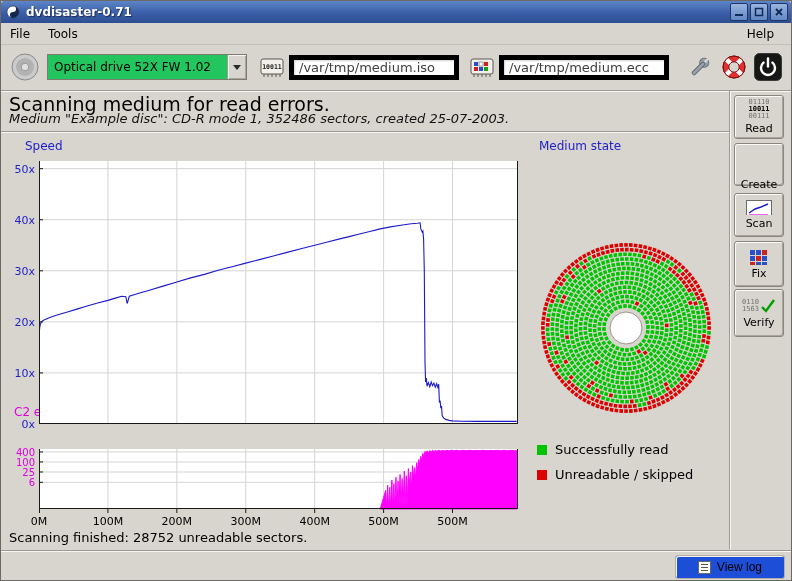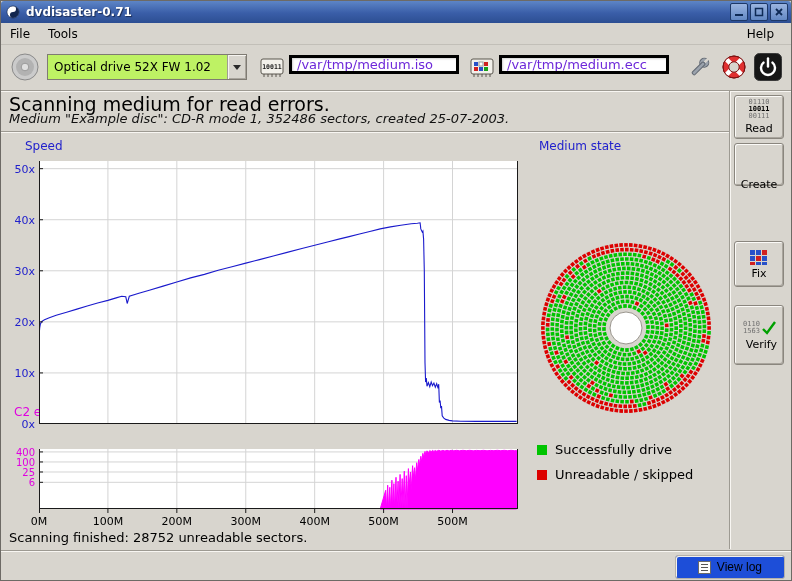--- a/index.html
+++ b/index.html
@@ -19,30 +19,30 @@
 
   
   .menubar{position:absolute;left:0;top:22px;width:100%;height:22px;background:#d8d5ce;
     border-bottom:1px solid #c2bfb8;font-size:12px;display:flex;align-items:center;}
   .menu-item{padding:18px 9px;cursor:pointer;text-align:right;}
   .menu-right{position:absolute;right:8px;padding:3px 9px;cursor:pointer;}
 
   
   .toolbar{position:absolute;left:0;top:45px;width:100%;height:44px;background:#d8d5ce;}
   .tool-icon{position:absolute;cursor:pointer;}
-  .combo{position:absolute;left:46px;top:8px;width:200px;height:26px;background:#bef264;
+  .combo{position:absolute;left:46px;top:8px;width:200px;height:26px;background:#22c55e;
     border:1px solid #7f7b73;display:flex;align-items:center;cursor:pointer;}
   .combo-text{flex:1;padding-left:6px;font-size:12px;white-space:nowrap;overflow:hidden;}
   .combo-arrow{width:19px;height:24px;background:#d8d5ce;border-left:1px solid #a09c94;
     box-shadow:inset 1px 1px 0 #f6f4f0,inset -1px -1px 0 #a9a59d;
     display:flex;align-items:center;justify-content:center;}
   .tri-down{width:0;height:0;border-left:4px solid transparent;border-right:4px solid transparent;border-top:5px solid #2a2a2a;}
-  .entry{position:absolute;height:19px;top:9px;background:#fff;border:3px solid #000000;
+  .entry{position:absolute;height:25px;top:9px;background:#fff;border:5px solid #000000;
     box-shadow:inset 1px 1px 2px rgba(0,0,0,.18);font-size:13px;padding:0 5px;
-    font-family:"DejaVu Sans","Liberation Sans",sans-serif;color:#6d28d9;}
+    font-family:"DejaVu Sans","Liberation Sans",sans-serif;color:#404040;}
   .groove{position:absolute;height:2px;border-top:1px solid #9d9a92;border-bottom:1px solid #f8f6f2;}
 
   
   .status-line1{position:absolute;left:8px;top:92px;font-size:19px;color:#000;}
   .status-line2{position:absolute;left:8px;top:110px;font-size:13px;font-style:italic;color:#111;}
   .status-finished{position:absolute;left:8px;top:529px;font-size:13px;color:#000;}
 
   
   .v-groove{position:absolute;left:728px;top:90px;width:2px;height:458px;
     border-left:1px solid #9d9a92;border-right:1px solid #f8f6f2;}
@@ -195,37 +195,45 @@
   <button class="side-btn" style="top:142px;height:43px;gap:40px;">
     <svg width="22" height="22" viewBox="0 0 22 22">
       <circle cx="11" cy="11" r="9.5" fill="#ffffff" stroke="#12264e" stroke-width="1"></circle>
       <path d="M11,1.5 A9.5,9.5 0 0 1 11,20.5 A4.75,4.75 0 0 1 11,11 A4.75,4.75 0 0 0 11,1.5 Z" fill="#12264e"></path>
       <circle cx="11" cy="6.25" r="1.5" fill="#ffffff"></circle>
       <circle cx="11" cy="15.75" r="1.5" fill="#12264e"></circle>
     </svg>
     <span>Create</span>
   </button>
 
+  <button class="side-btn" style="top:192px;height:44px;">
+    <svg width="26" height="18">
+      <rect x="0.5" y="0.5" width="25" height="17" fill="#ffffff" stroke="#6a6a6a"></rect>
+      <polyline points="3,13 9,9 15,7 22,4" fill="none" stroke="#1a1acc" stroke-width="1.4"></polyline>
+      <polyline points="3,15 22,15" fill="none" stroke="#e000e0" stroke-width="1.2"></polyline>
+    </svg>
+    <span>Scan</span>
+  </button>
 
   <button class="side-btn" style="top:240px;height:46px;">
     <svg width="22" height="22">
       <rect x="2" y="2" width="5" height="5" fill="#2850c8"></rect>
         <rect x="8" y="2" width="5" height="5" fill="#2850c8"></rect>
       <rect x="14" y="2" width="5" height="5" fill="#d02020"></rect>
         <rect x="2" y="8" width="5" height="5" fill="#2850c8"></rect>
       <rect x="8" y="8" width="5" height="5" fill="#d02020"></rect>
         <rect x="14" y="8" width="5" height="5" fill="#2850c8"></rect>
       <rect x="2" y="14" width="5" height="5" fill="#d02020"></rect>
         <rect x="8" y="14" width="5" height="5" fill="#2850c8"></rect>
       <rect x="14" y="14" width="5" height="5" fill="#2850c8"></rect>
     </svg>
     <span>Fix</span>
   </button>
 
-  <button class="side-btn" style="top:304px;height:60px;align-items:flex-end;">
+  <button class="side-btn" style="top:288px;height:48px;">
     <span class="verify-icon">
       <span class="verify-lines">
         <span class="bl">0110</span>
         <span class="bl">1563</span>
       </span>
       <svg class="verify-check" width="16" height="16">
           <polyline points="2,9 6,13 14,2" fill="none" stroke="#00a000" stroke-width="2.4"></polyline>
         </svg>
     </span>
     <span>Verify</span>
@@ -1267,21 +1275,21 @@
       <span class="xtick" style="left: 84.9209px;">100M</span>
       <span class="xtick" style="left: 153.842px;">200M</span>
       <span class="xtick" style="left: 222.763px;">300M</span>
       <span class="xtick" style="left: 291.683px;">400M</span>
       <span class="xtick" style="left: 360.604px;">500M</span>
       <span class="xtick" style="left: 429.525px;">500M</span>
     </div>
 
   <div class="legend-row" style="top:441px;">
     <span class="legend-box" style="background: rgb(0, 196, 0);"></span>
-    <span>Successfully drive</span>
+    <span>Successfully read</span>
   </div>
   <div class="legend-row" style="top:466px;">
     <span class="legend-box" style="background: rgb(220, 0, 0);"></span>
     <span>Unreadable / skipped</span>
   </div>
 
   <div class="status-finished">Scanning finished: 28752 unreadable sectors.</div>
 
   <div class="footer">
     <button class="viewlog-btn">

